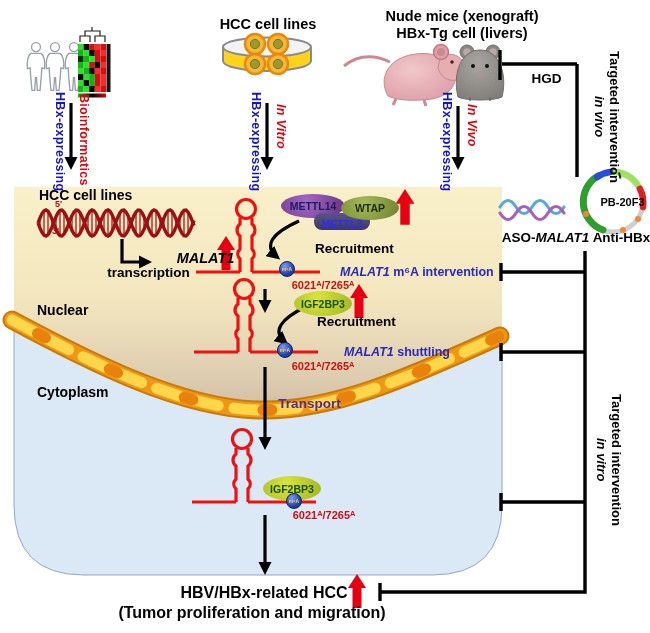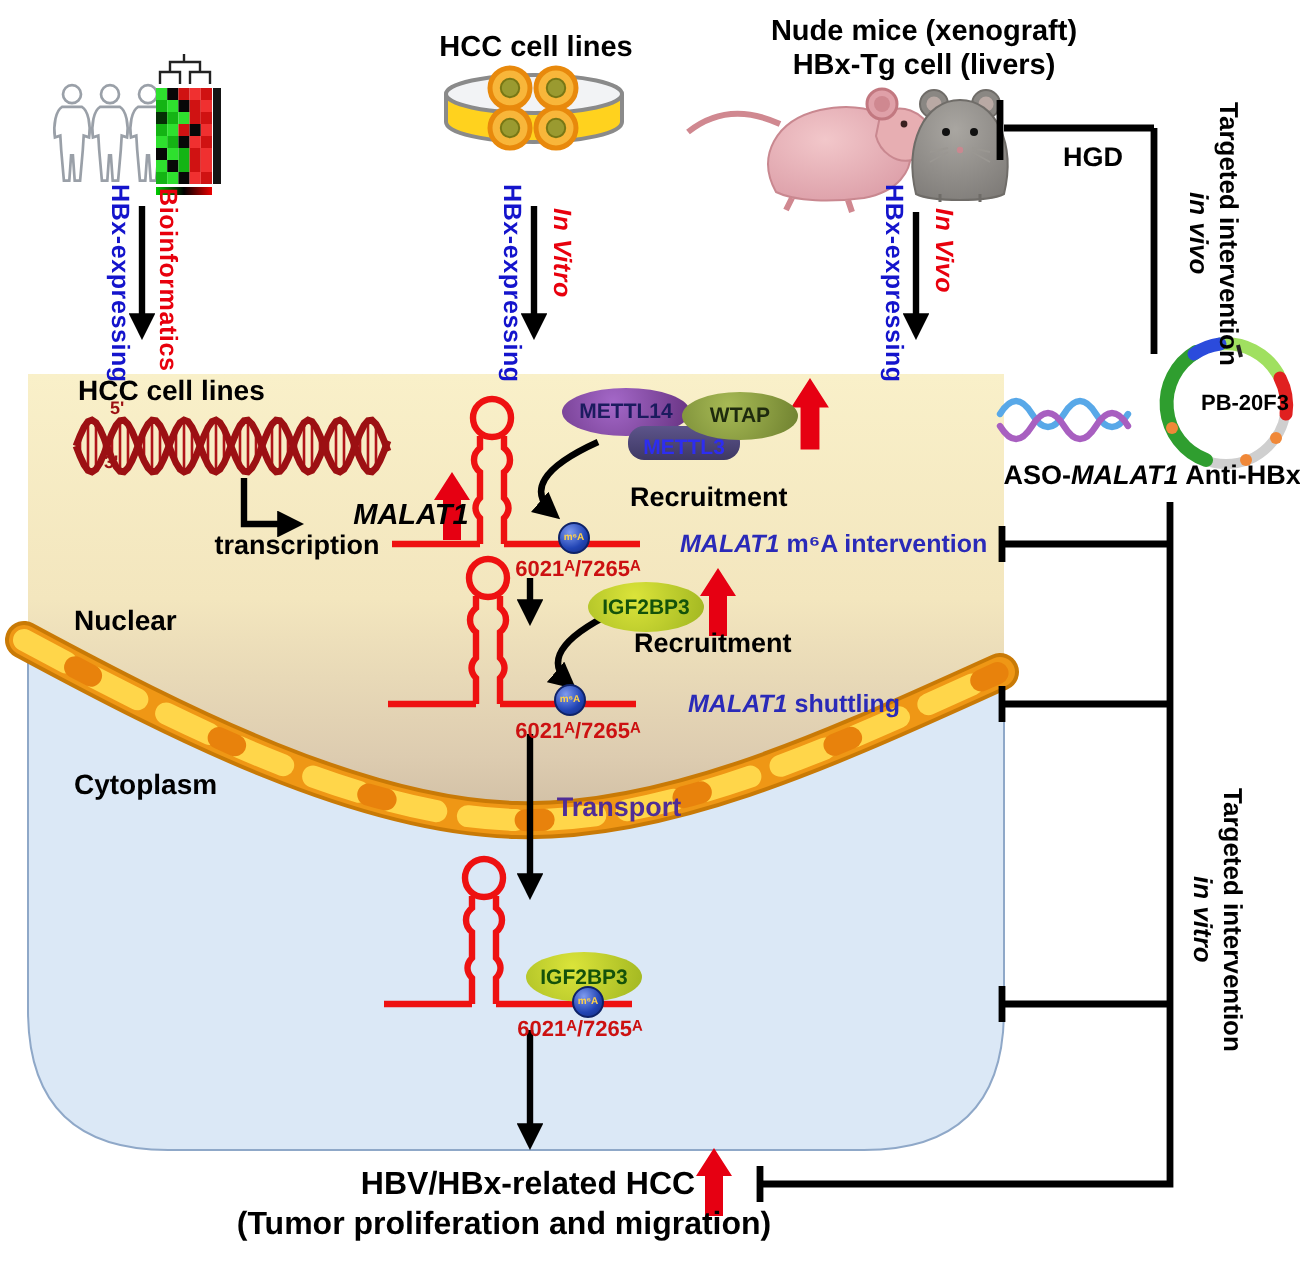--- a/index.html
+++ b/index.html
@@ -12,21 +12,21 @@
   .vtxt{writing-mode:vertical-rl;font-weight:bold;font-size:12.5px;
         transform:translateX(-50%);letter-spacing:.3px;}
   .blue{color:var(--blue-label);}
   .redl{color:var(--red-label);font-style:italic;}
   .vblock{position:absolute;writing-mode:vertical-rl;text-align:center;
           font-weight:bold;font-size:13px;line-height:15px;z-index:3;}
   .vblock .it{font-style:italic;display:block;}
   .vblock .rm{display:block;}
   .navy{color:var(--navy);font-weight:bold;font-size:12.5px;}
   .navy .it{font-style:italic;}
-  .sitelbl{font-weight:bold;font-size:11px;color:var(--site-red);}
+  .sitelbl{font-weight:bold;font-size:11px;color:var(--site-red);margin-left:34px;}
   .blk{font-weight:bold;padding-left:19px;}
   .ellip{position:absolute;display:flex;align-items:center;justify-content:center;
          border-radius:50%;font-weight:bold;z-index:2;}
   .m6a{position:absolute;width:14px;height:14px;border-radius:50%;z-index:4;
        background:radial-gradient(circle at 35% 30%,#7f9bef,#2144b4 60%,#122a7e);
        border:1px solid #0e2268;display:flex;align-items:center;justify-content:center;
        color:#ffd24a;font-size:5px;font-weight:bold;}
   .bigblk{font-weight:bold;font-size:16px;}
 </style>
 </head>

